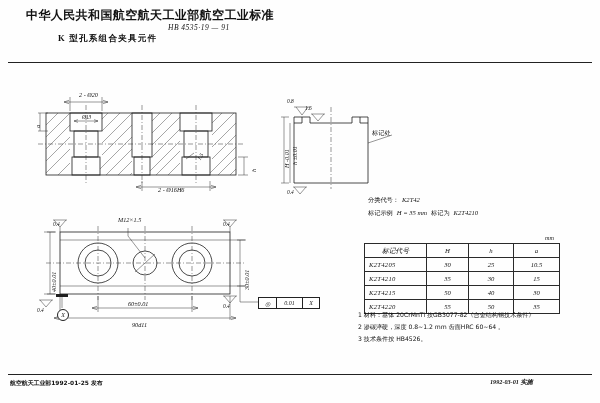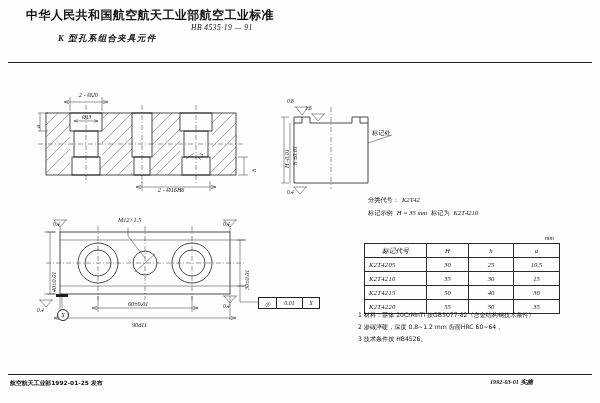--- a/index.html
+++ b/index.html
@@ -1,21 +1,21 @@
 <!DOCTYPE html>
 <html><head>
 <meta charset="utf-8">
 <style>
   html,body{margin:0;padding:0;background:#ffffff;}
   body{width:600px;height:403px;overflow:hidden;font-family:"Liberation Serif",serif;color:#1a1a1a;}
   #sheet{position:relative;width:600px;height:403px;background:#fefefe;}
   .abs{position:absolute;}
   .hdr-cn{font-family:"DejaVu Sans",sans-serif;font-size:12px;font-weight:bold;letter-spacing:.4px;color:#111;}
   .std-no{font-family:"Liberation Serif",serif;font-size:7.5px;font-style:italic;letter-spacing:.5px;color:#111;}
-  .title-hand{font-family:"Liberation Serif",serif;font-size:8.6px;font-weight:bold;font-style:italic;letter-spacing:1.2px;color:#111;}
+  .title-hand{font-family:"Liberation Serif",serif;font-size:8.6px;font-weight:bold;letter-spacing:1.2px;color:#111;}
   .rule{background:#222;height:1px;}
   .dimtxt{font-family:"Liberation Serif",serif;font-size:6.2px;font-style:italic;color:#111;white-space:nowrap;}
   .dimtxt.sm{font-size:5.4px;}
   .vtxt{transform-origin:0 0;}
   .cnnote{font-family:"DejaVu Sans",sans-serif;font-size:6.1px;color:#111;white-space:nowrap;}
   .desig{font-family:"Liberation Serif",serif;font-size:6.6px;font-style:italic;color:#111;white-space:nowrap;}
   .desig-cn{font-family:"DejaVu Sans",sans-serif;font-size:6.2px;color:#111;}
   table.spec{position:absolute;border-collapse:collapse;font-family:"Liberation Serif",serif;font-style:italic;}
   table.spec td,table.spec th{border:1px solid #2a2a2a;font-size:6.6px;font-weight:normal;text-align:center;padding:1px 2px;height:11px;color:#111;}
   table.spec th{font-size:6.8px;}
@@ -33,21 +33,21 @@
   .gtol>div:last-child{border-right:none;}
   .datbox{position:absolute;border:1px solid #222;width:10px;height:10px;border-radius:50%;display:flex;align-items:center;justify-content:center;font-family:"Liberation Serif",serif;font-size:6px;font-style:italic;background:#fff;}
 </style>
 </head>
 <body>
 
 <div id="sheet">
 
   <div class="abs hdr-cn" style="left:26px;top:7px;">中华人民共和国航空航天工业部航空工业标准</div>
 
-  <div class="abs std-no" style="left:191px;top:23px;text-align:right;">HB 4535·19 — 91</div>
+  <div class="abs std-no" style="left:168px;top:23px;text-align:right;">HB 4535·19 — 91</div>
 
   <div class="abs title-hand" style="left:58px;top:33px;">K 型孔系组合夹具元件</div>
 
   <div class="abs rule" style="left:8px;top:62px;width:584px;"></div>
 
   <svg class="abs" style="left:36px;top:95px;" width="230" height="100">
 
     <rect class="ln" x="10" y="18" width="190" height="62"></rect>
 
     <rect class="ln" x="34" y="18" width="32" height="18"></rect>

